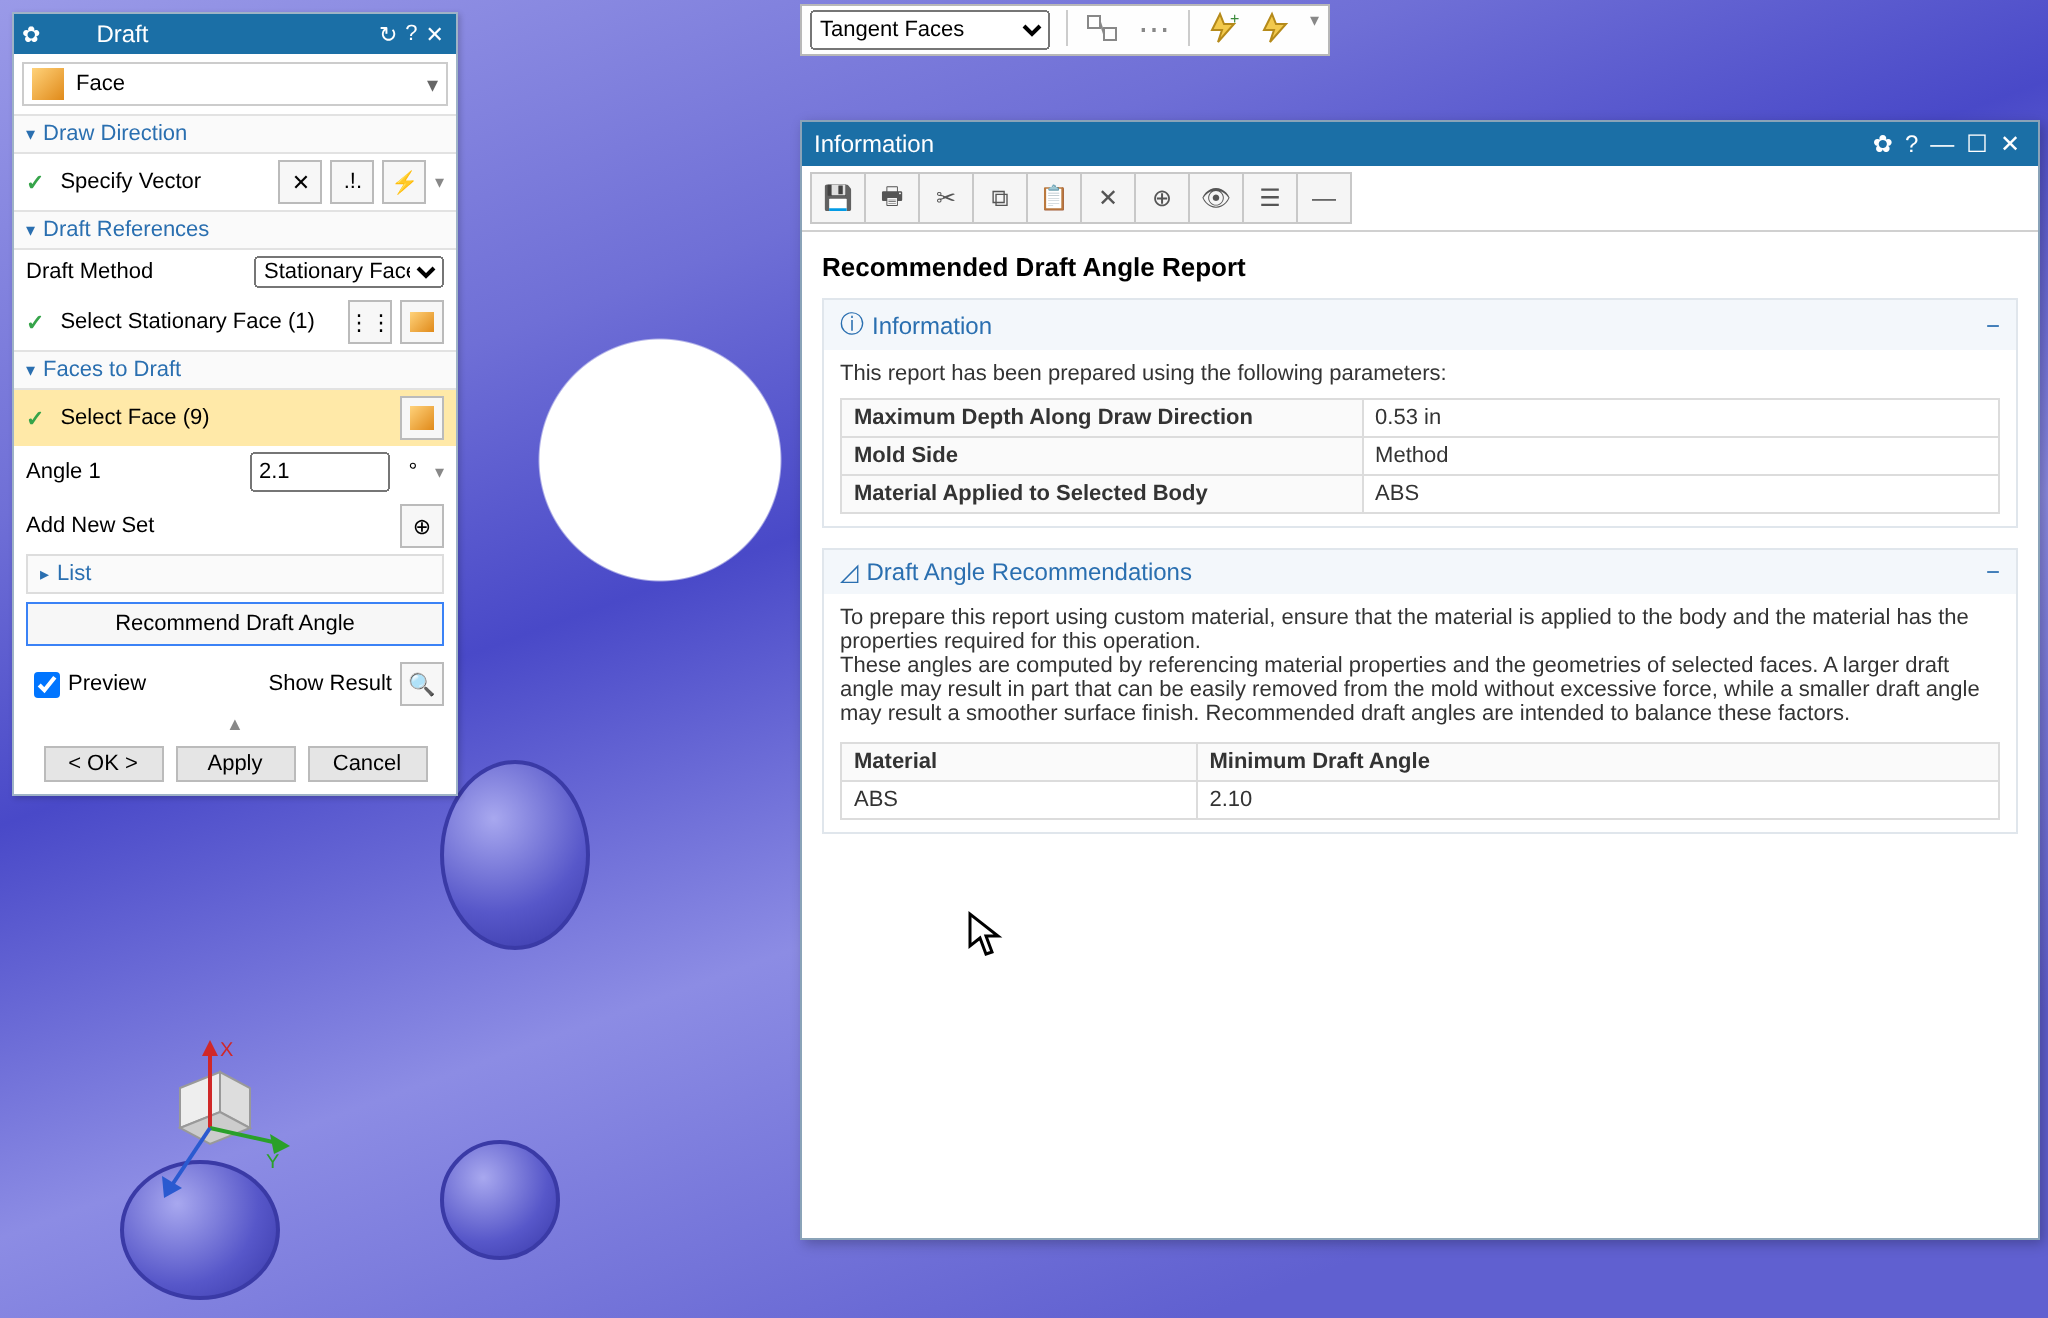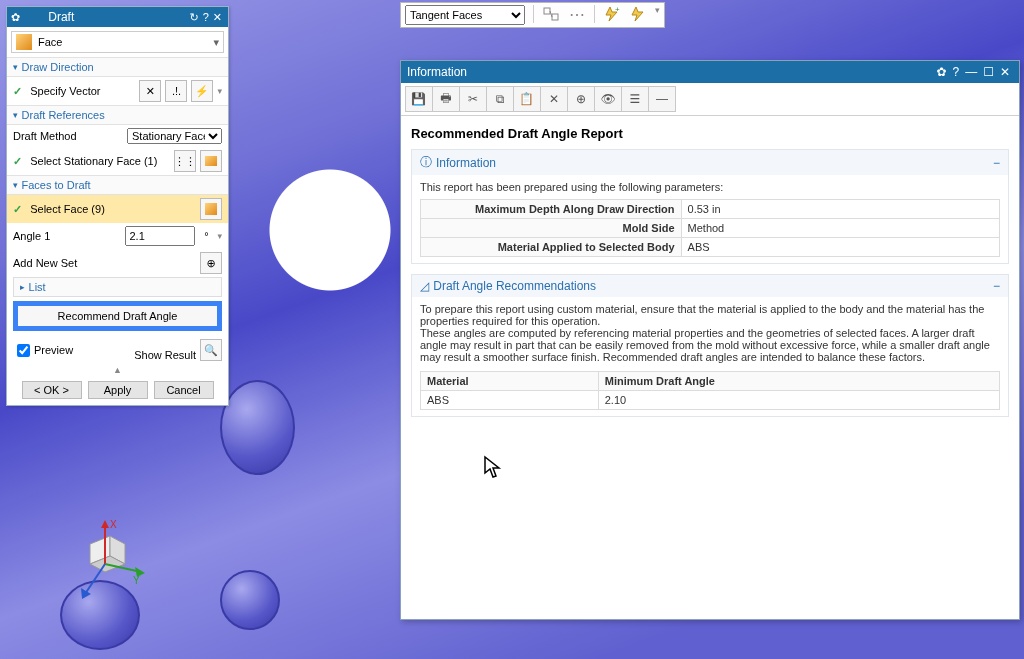--- a/index.html
+++ b/index.html
@@ -45,26 +45,26 @@
   }
   .section-hdr::before { content:"▾"; font-size:9px; margin-right:4px; color:#2a6fb0; }
   .section-hdr.col::before { content:"▸"; }
   .row { display:flex; align-items:center; padding:3px 6px; gap:4px; }
   .row label { flex:1; }
   .chk::before { content:"✓"; color:#36a44a; font-weight:bold; margin-right:4px; }
   .mini-btn { width:22px;height:22px; border:1px solid #bbb; background:#f7f7f7; display:inline-flex; align-items:center; justify-content:center; font-size:11px; cursor:pointer; }
   .sel-highlight { background:#ffe9a8; }
   .sel-highlight .cube { background:linear-gradient(135deg,#ffd27a,#e08a1a); }
   .num-in { width:70px; height:20px; font-size:11px; }
-  .wide-btn { border:5px solid #3b82f6; background:#f7f7f7; text-align:center; padding:4px 0; margin:4px 6px; cursor:pointer; }
+  .wide-btn { border:1px solid #3b82f6; background:#f7f7f7; text-align:center; padding:4px 0; margin:4px 6px; cursor:pointer; }
   .footer-btns { display:flex; gap:6px; justify-content:center; padding:6px 4px; }
   .footer-btns button { font-size:11px; height:18px; width:60px; border:1px solid #bbb; background:#e5e5e5; cursor:pointer; }
   .preview-row { display:flex; align-items:center; padding:4px 6px; font-size:11px; }
   .preview-row input[type=checkbox]{ margin-right:4px; }
-  .show-res { margin-left:auto; display:flex; align-items:flex-end; gap:4px; }
+  .show-res { margin-left:auto; display:flex; align-items:center; gap:4px; }
   .chevup { text-align:center; font-size:9px; color:#888; }
 
   
   .info {
     position:absolute; top:60px; left:400px; width:620px; height:560px;
     background:#fff; border:1px solid #8aa3b8; box-shadow:2px 2px 6px rgba(0,0,0,0.25);
     display:flex; flex-direction:column; font-size:12px;
   }
   .info .title {
     background:#1b6fa6; color:#fff; display:flex; align-items:center; padding:2px 6px; height:22px;
@@ -74,21 +74,21 @@
   .info-toolbar { display:flex; border-bottom:1px solid #d0d0d0; padding:3px 4px; gap:0; }
   .info-toolbar .tbtn { width:28px; height:26px; border:1px solid #c8c8c8; background:#f5f5f5; margin-right:-1px; display:inline-flex; align-items:center; justify-content:center; cursor:pointer; color:#555; }
   .info-body { flex:1; overflow:auto; padding:6px 10px; }
   .rep-title { font-weight:bold; font-size:13px; margin:4px 0 8px; }
   .grp { border:1px solid #e0e6ec; margin-bottom:10px; }
   .grp-hdr { background:#f3f7fb; color:#2a6fb0; padding:4px 8px; font-size:12px; display:flex; align-items:center; }
   .grp-hdr .exp { margin-left:auto; color:#2a6fb0; cursor:pointer; }
   .grp-body { padding:6px 8px; font-size:11px; color:#333; }
   .param-tbl { width:100%; border-collapse:collapse; font-size:11px; margin-top:6px; }
   .param-tbl td { border:1px solid #dcdcdc; padding:3px 6px; }
-  .param-tbl td:first-child { font-weight:bold; background:#fafafa; width:45%;text-align:right; }
+  .param-tbl td:first-child { font-weight:bold; background:#fafafa; width:45%; }
   .angle-tbl { width:100%; border-collapse:collapse; font-size:11px; margin-top:6px; }
   .angle-tbl th { border:1px solid #dcdcdc; padding:3px 6px; text-align:left; background:#fafafa; font-weight:bold; }
   .angle-tbl td { border:1px solid #dcdcdc; padding:3px 6px; }
 
   
   .triad { position:absolute; left:55px; bottom:55px; width:90px; height:90px; }
 
   
   .cursor { position:absolute; left:483px; top:455px; font-size:20px; color:#000; pointer-events:none; }
 

